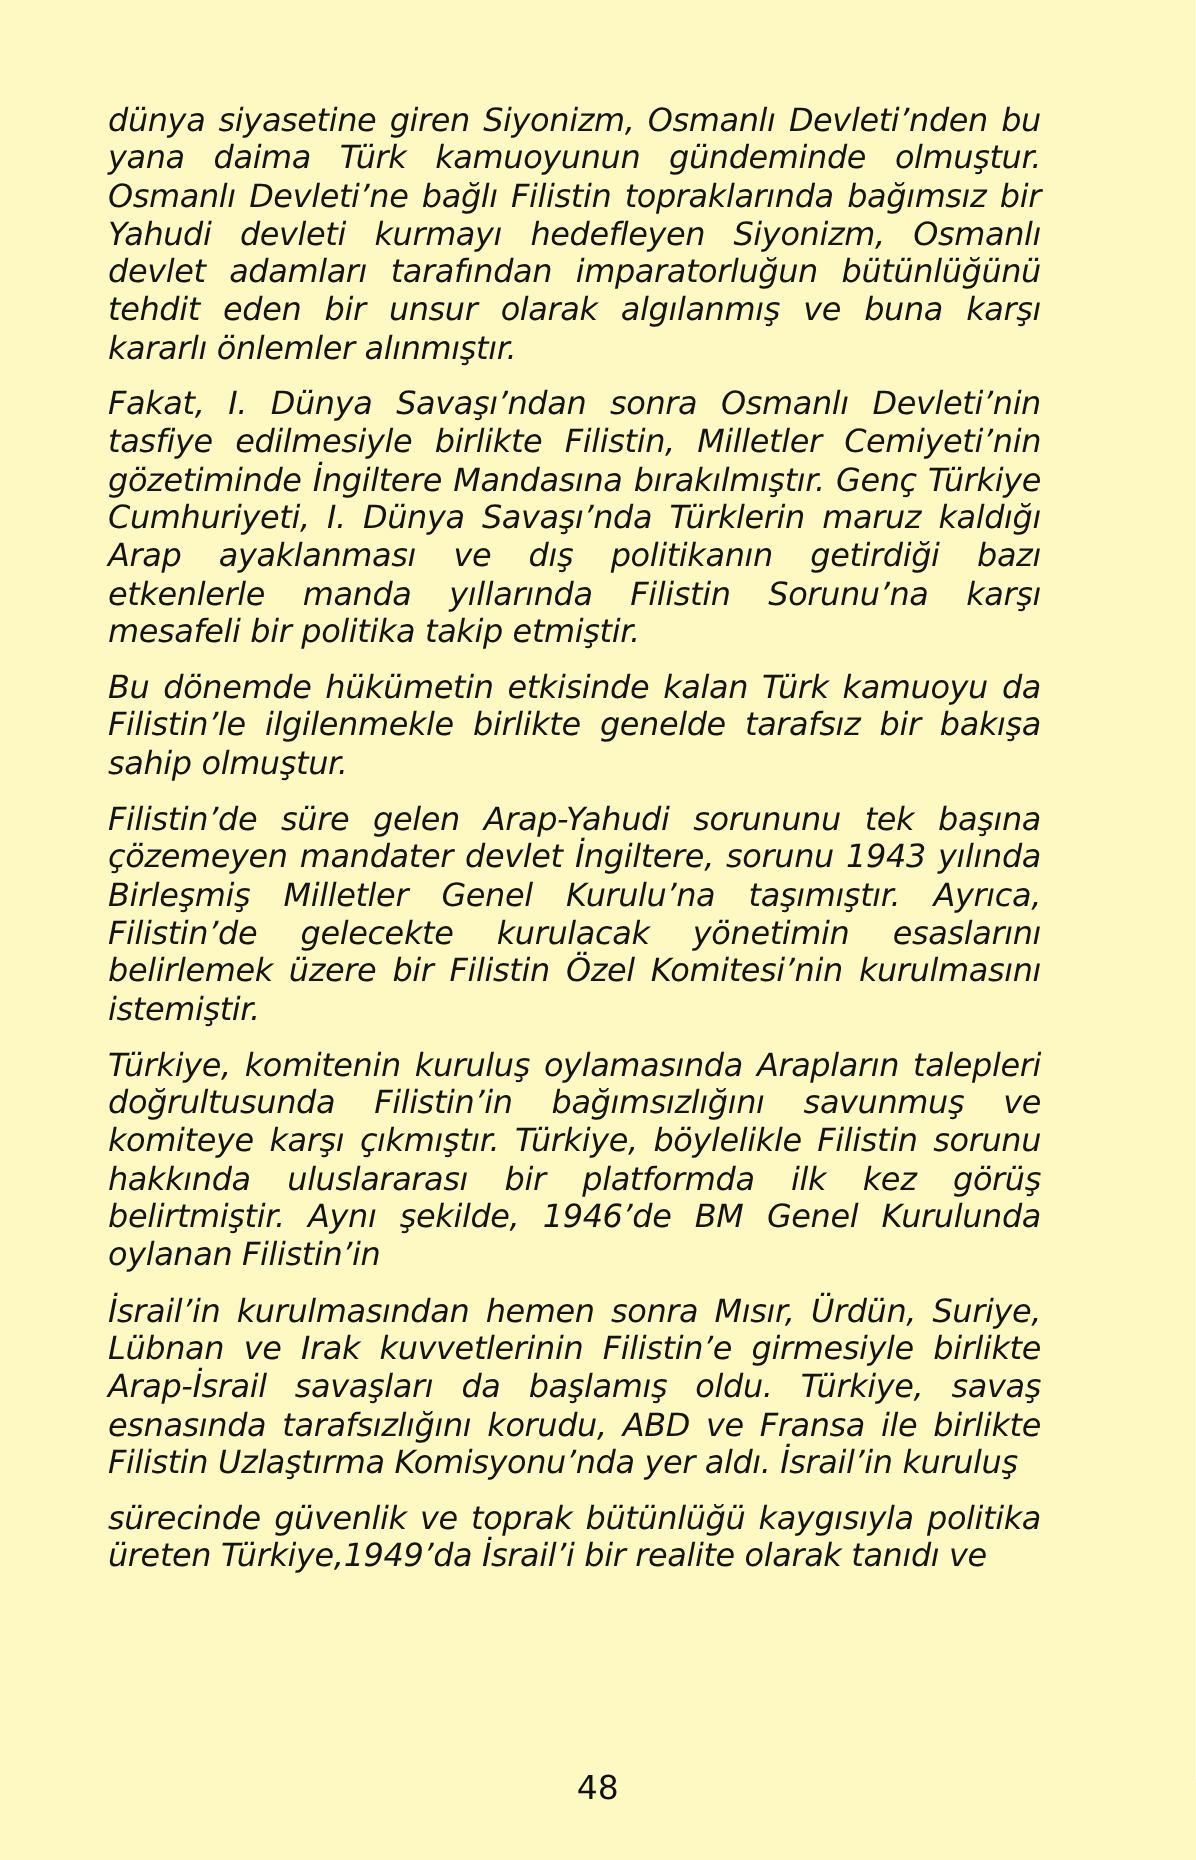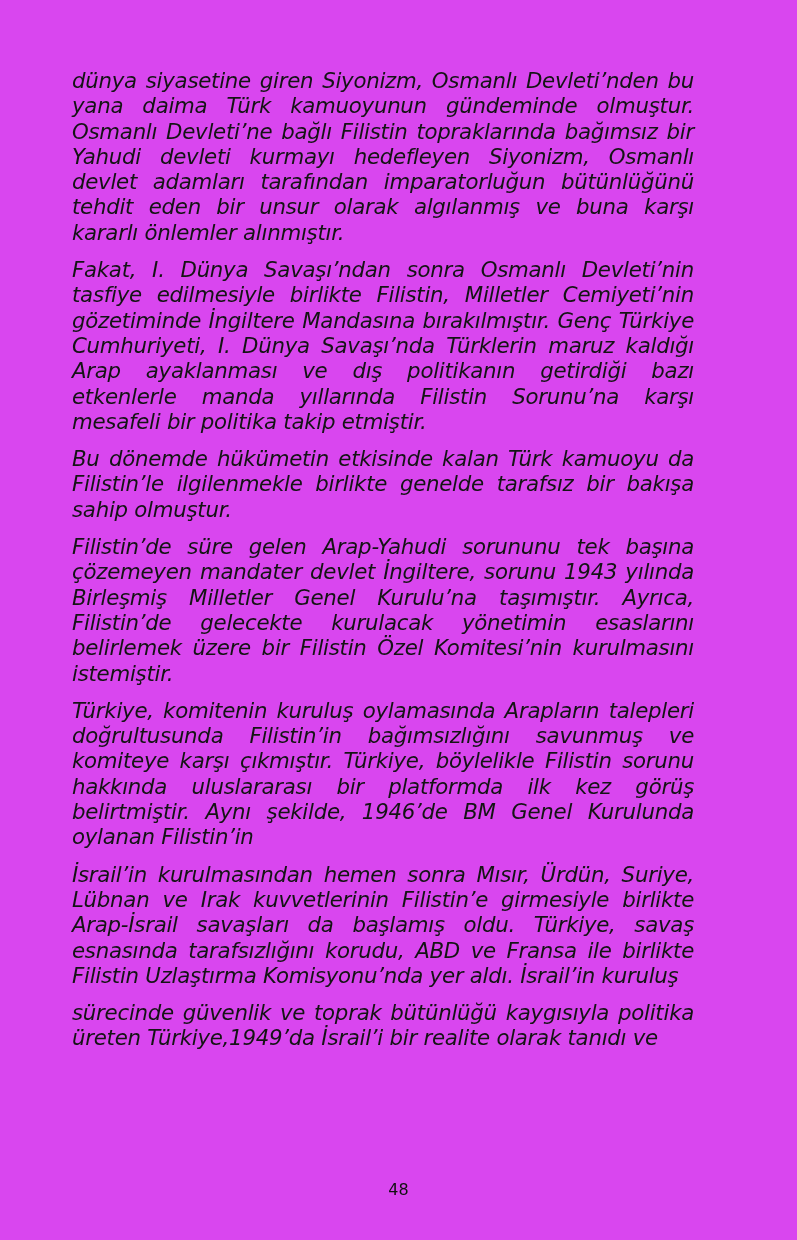--- a/index.html
+++ b/index.html
@@ -4,21 +4,21 @@
 <style>
   html, body {
     margin: 0;
     padding: 0;
     background: #ffffff;
   }
   .page {
     position: relative;
     width: 797px;
     height: 1240px;
-    background: #d946ef;
+    background: #fef9c3;
     overflow: hidden;
     font-family: "DejaVu Sans", sans-serif;
   }
   .text-column {
     position: absolute;
     left: 72px;
     top: 68px;
     width: 622px;
     color: #141414;
   }
@@ -32,21 +32,21 @@
     letter-spacing: -0.012em;
     hyphens: none;
   }
   .page-number {
     position: absolute;
     left: 0;
     top: 1180px;
     width: 100%;
     text-align: center;
     font-style: normal;
-    font-size: 16px;
+    font-size: 22px;
     color: #111111;
   }
 </style>
 </head>
 <body>
 
 <div class="page">
   <div class="text-column">
 
   <p>dünya siyasetine giren Siyonizm, Osmanlı Devleti’nden bu yana daima Türk kamuoyunun gündeminde olmuştur. Osmanlı Devleti’ne bağlı Filistin topraklarında bağımsız bir Yahudi devleti kurmayı hedefleyen Siyonizm, Osmanlı devlet adamları tarafından imparatorluğun bütünlüğünü tehdit eden bir unsur olarak algılanmış ve buna karşı kararlı önlemler alınmıştır.</p>

